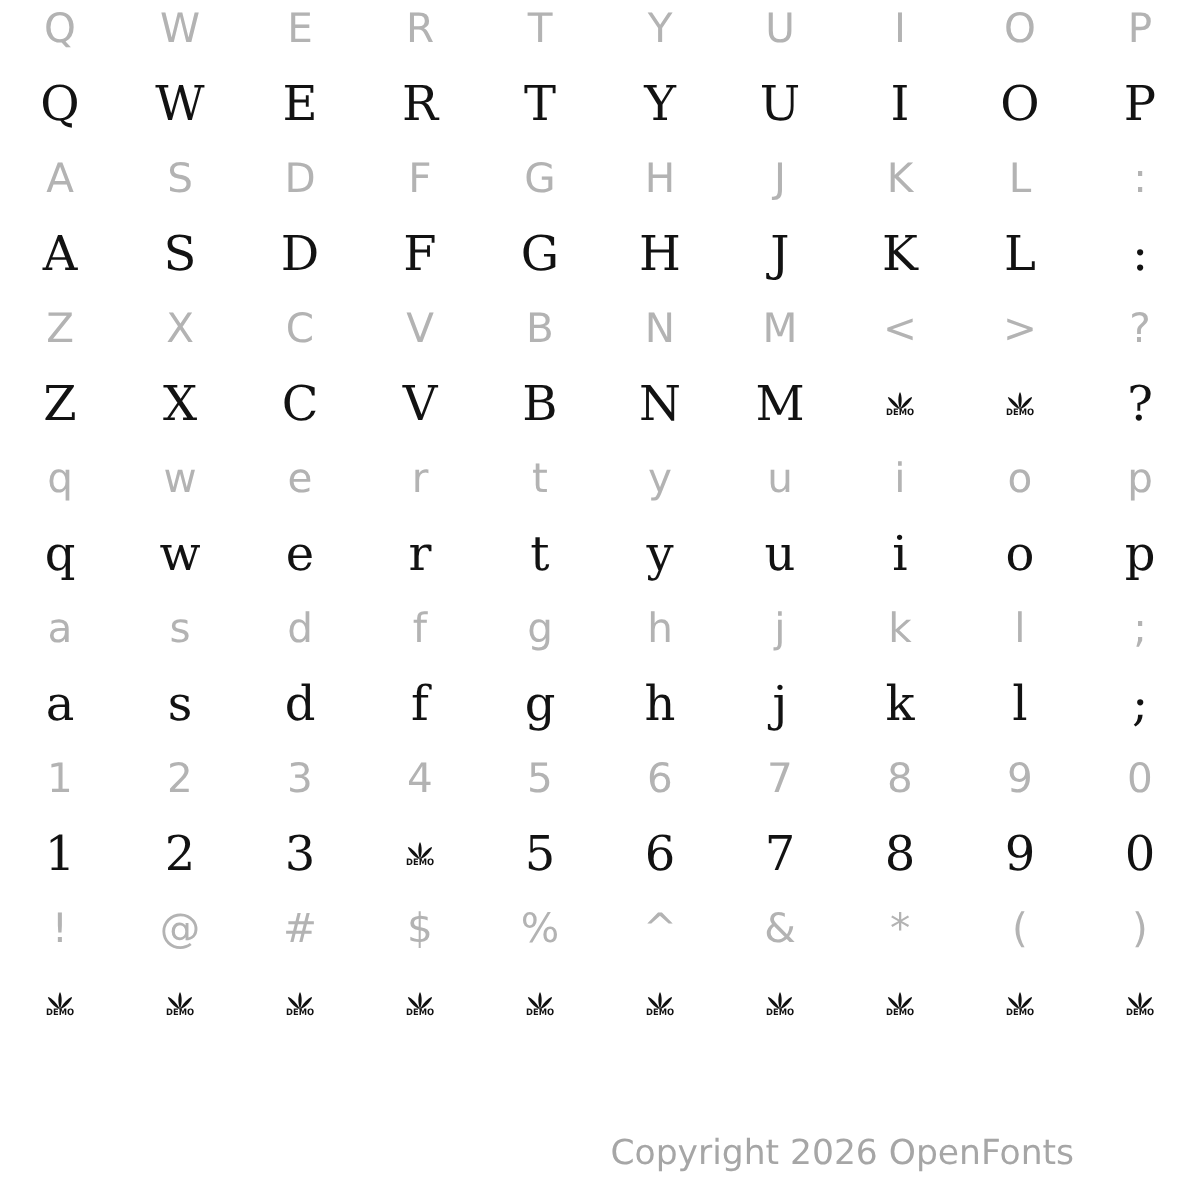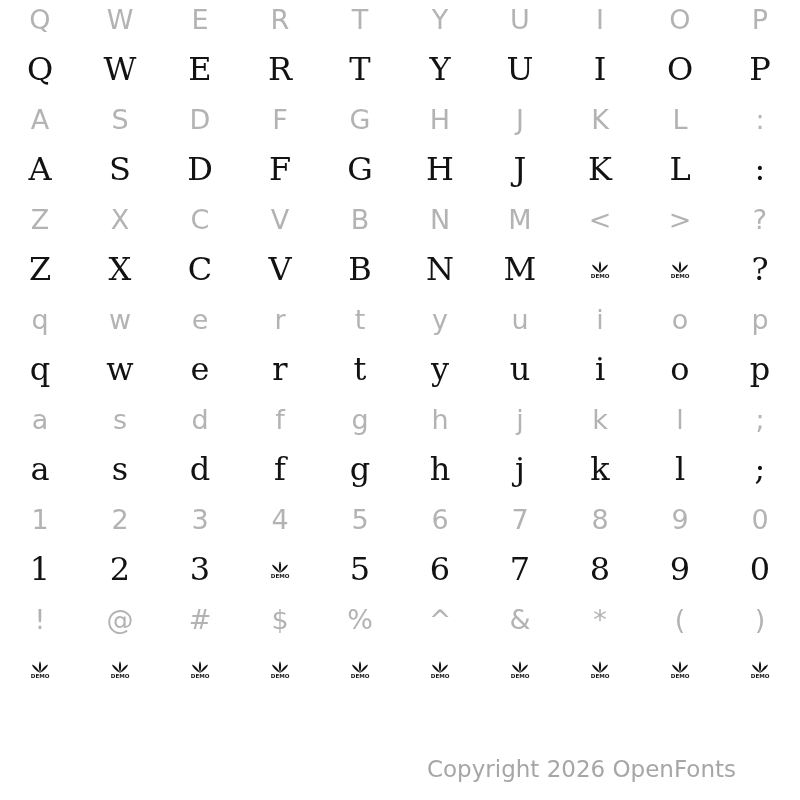--- a/index.html
+++ b/index.html
@@ -61,21 +61,21 @@
     font-weight: 700;
     letter-spacing: 0px;
     color: var(--glyph-black, #121212);
     transform: scale(0.62, 0.66);
     transform-origin: center top;
     margin-top: -1px;
   }
   .copyright {
     position: absolute;
     top: 756px;
-    right: 64px;
+    right: 84px;
     font-family: "DejaVu Sans", "Liberation Sans", sans-serif;
     font-size: 23px;
     font-weight: 400;
     color: var(--copyright-gray, #a6a6a6);
     white-space: nowrap;
   }
 </style>
 </head>
 <body>
 

